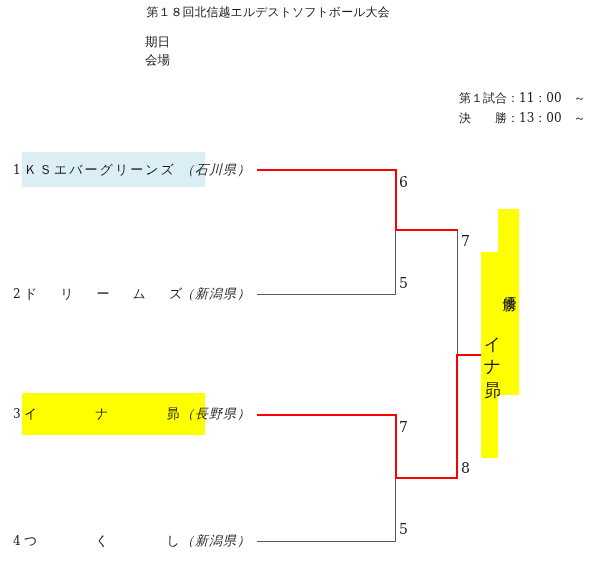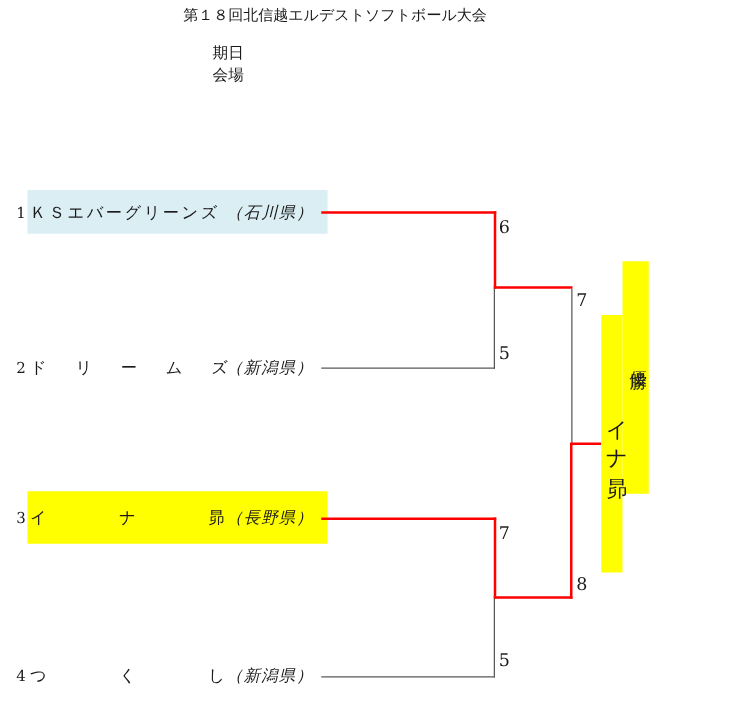--- a/index.html
+++ b/index.html
@@ -7,30 +7,30 @@
     width:600px;height:582px;background:#ffffff;
     font-family:"DejaVu Serif","Liberation Serif",serif;
     color:#1a1a1a;
   }
   .page{position:relative;width:600px;height:582px;overflow:hidden;}
 
   
   .title{position:absolute;left:0;top:4px;width:536px;text-align:center;
          font-size:12px;white-space:nowrap;}
   .info{position:absolute;left:145px;top:33px;font-size:12.5px;line-height:18px;}
-  .info-row{display:flex;white-space:nowrap;margin-left:25px;}
+  .info-row{display:flex;white-space:nowrap;}
   .ilabel{width:52px;flex:none;}
   .schedule{position:absolute;left:459px;top:88px;font-size:12px;line-height:20px;}
   .sch-row{display:flex;white-space:nowrap;}
 
   
   .team-row{position:absolute;left:13px;display:flex;align-items:center;
             font-size:13px;white-space:nowrap;}
   .seed{width:9px;flex:none;font-size:12px;}
-  .team-label{width:240px;height:100%;display:flex;align-items:center;
+  .team-label{width:183px;height:100%;display:flex;align-items:center;
               padding-left:2px;box-sizing:border-box;}
   .tname{display:inline-block;width:157px;white-space:nowrap;flex:none;overflow:visible;}
   .pref{white-space:nowrap;flex:none;letter-spacing:1px;font-style:italic;}
   .sp-a{letter-spacing:2px;}
   .sp-b{letter-spacing:23px;}
   .sp-c{letter-spacing:58px;}
   #row1{top:152px;height:35px;}
   #row1 .team-label{background:#daeef3;}
   #row2{top:284px;height:20px;}
   #row3{top:393px;height:42px;}
@@ -82,20 +82,30 @@
 
   <div class="info">
     <div class="info-row">
       <span class="ilabel">期日</span>
     </div>
     <div class="info-row">
       <span class="ilabel">会場</span>
     </div>
   </div>
 
+  <div class="schedule">
+    <div class="sch-row">
+      <span>第１試合：</span>
+      <span>11：00　～</span>
+    </div>
+    <div class="sch-row">
+      <span>決　　勝：</span>
+      <span>13：00　～</span>
+    </div>
+  </div>
 
   <div class="team-row" id="row1">
     <span class="seed">1</span>
     <span class="team-label">
       <span class="tname sp-a">ＫＳエバーグリーンズ</span>
       <span class="pref">（石川県）</span>
     </span>
   </div>
 
   <div class="team-row" id="row2">

